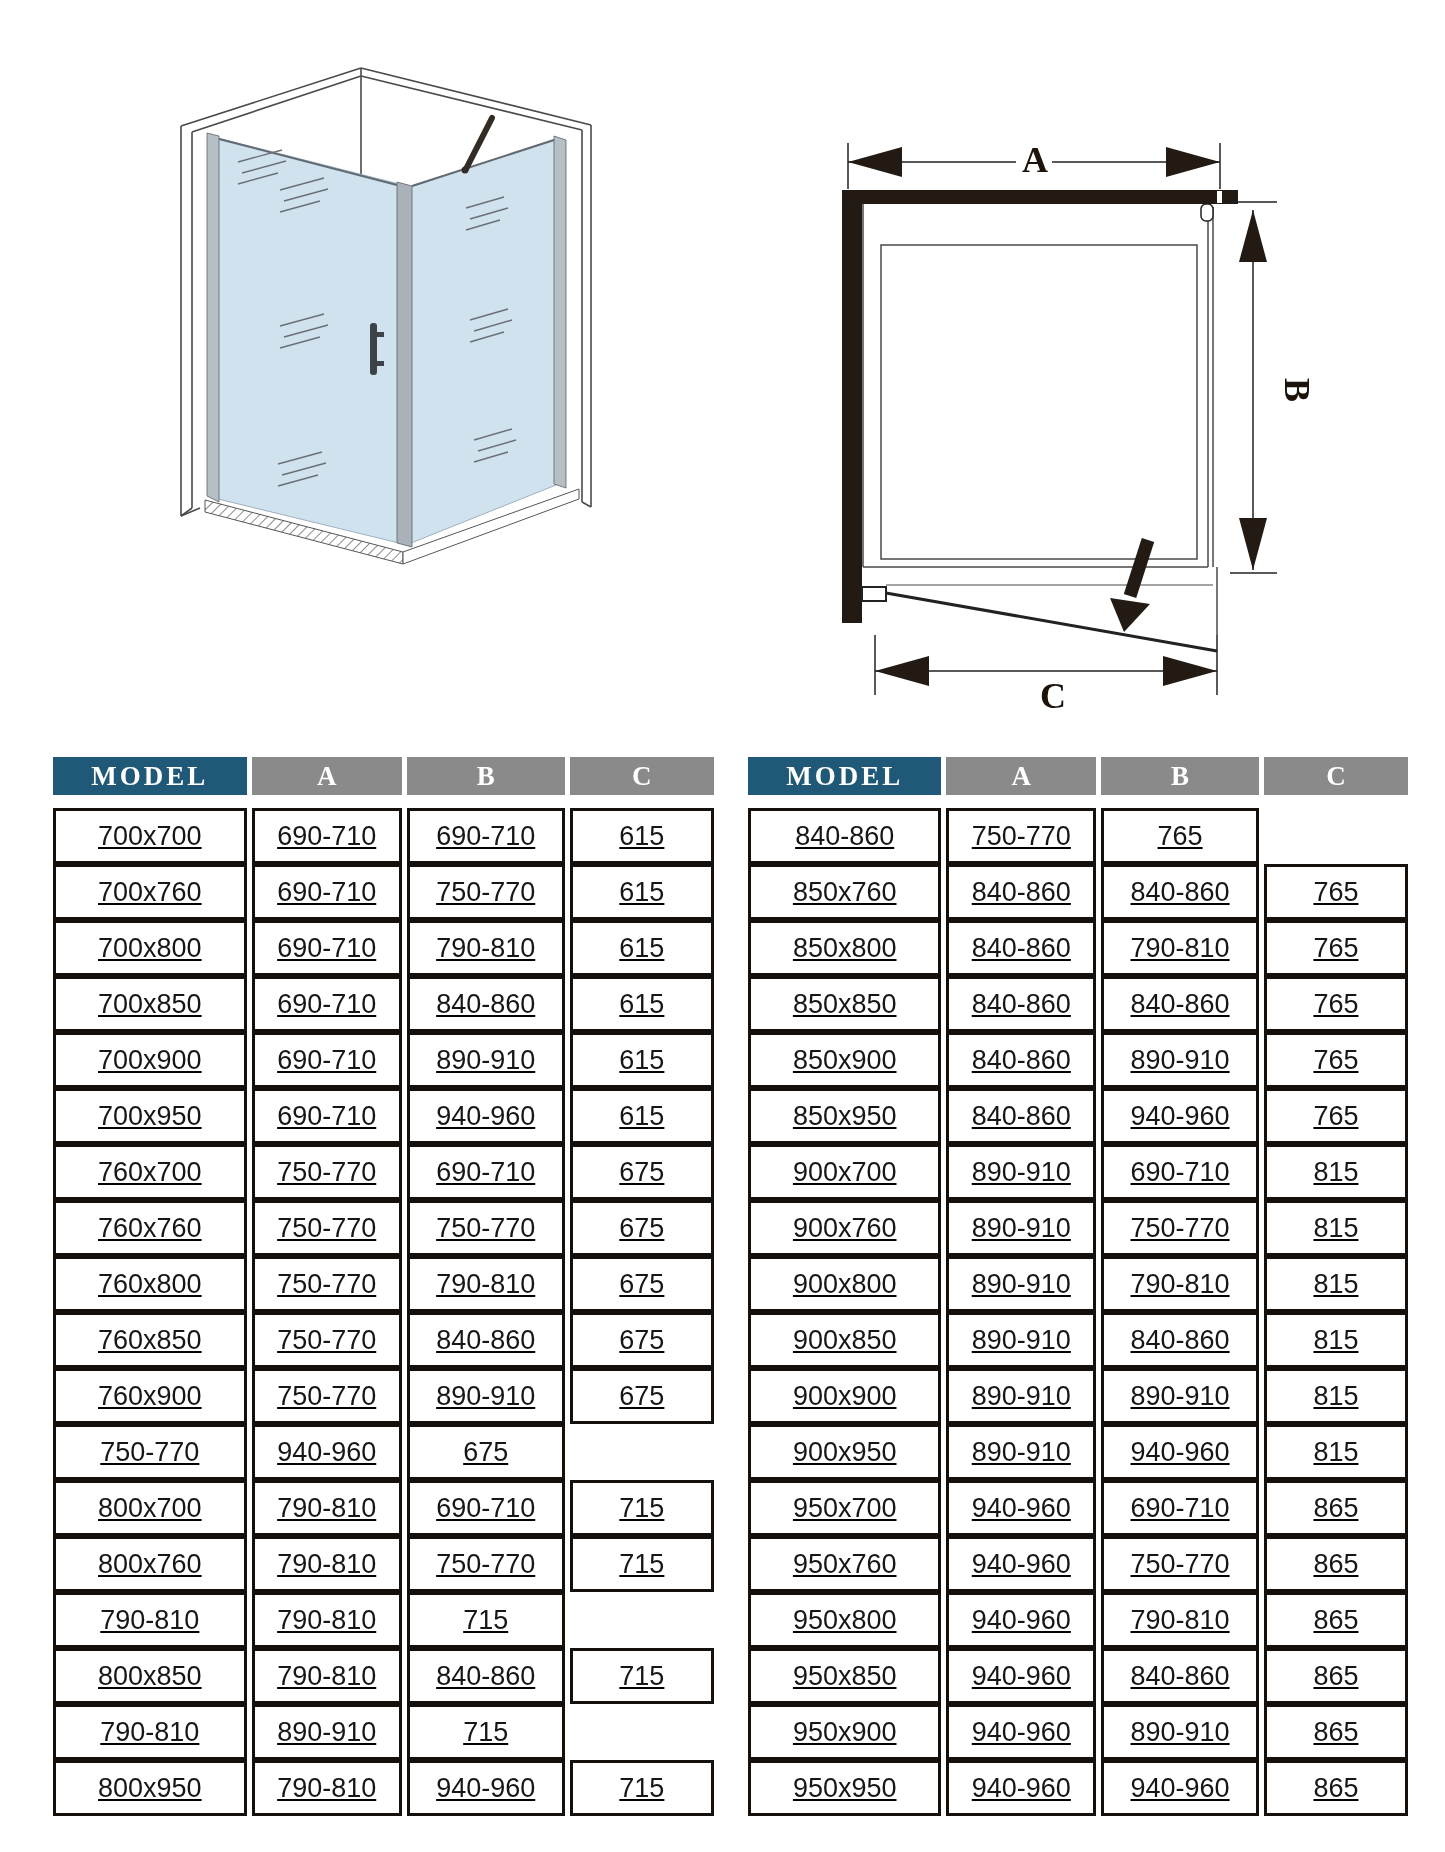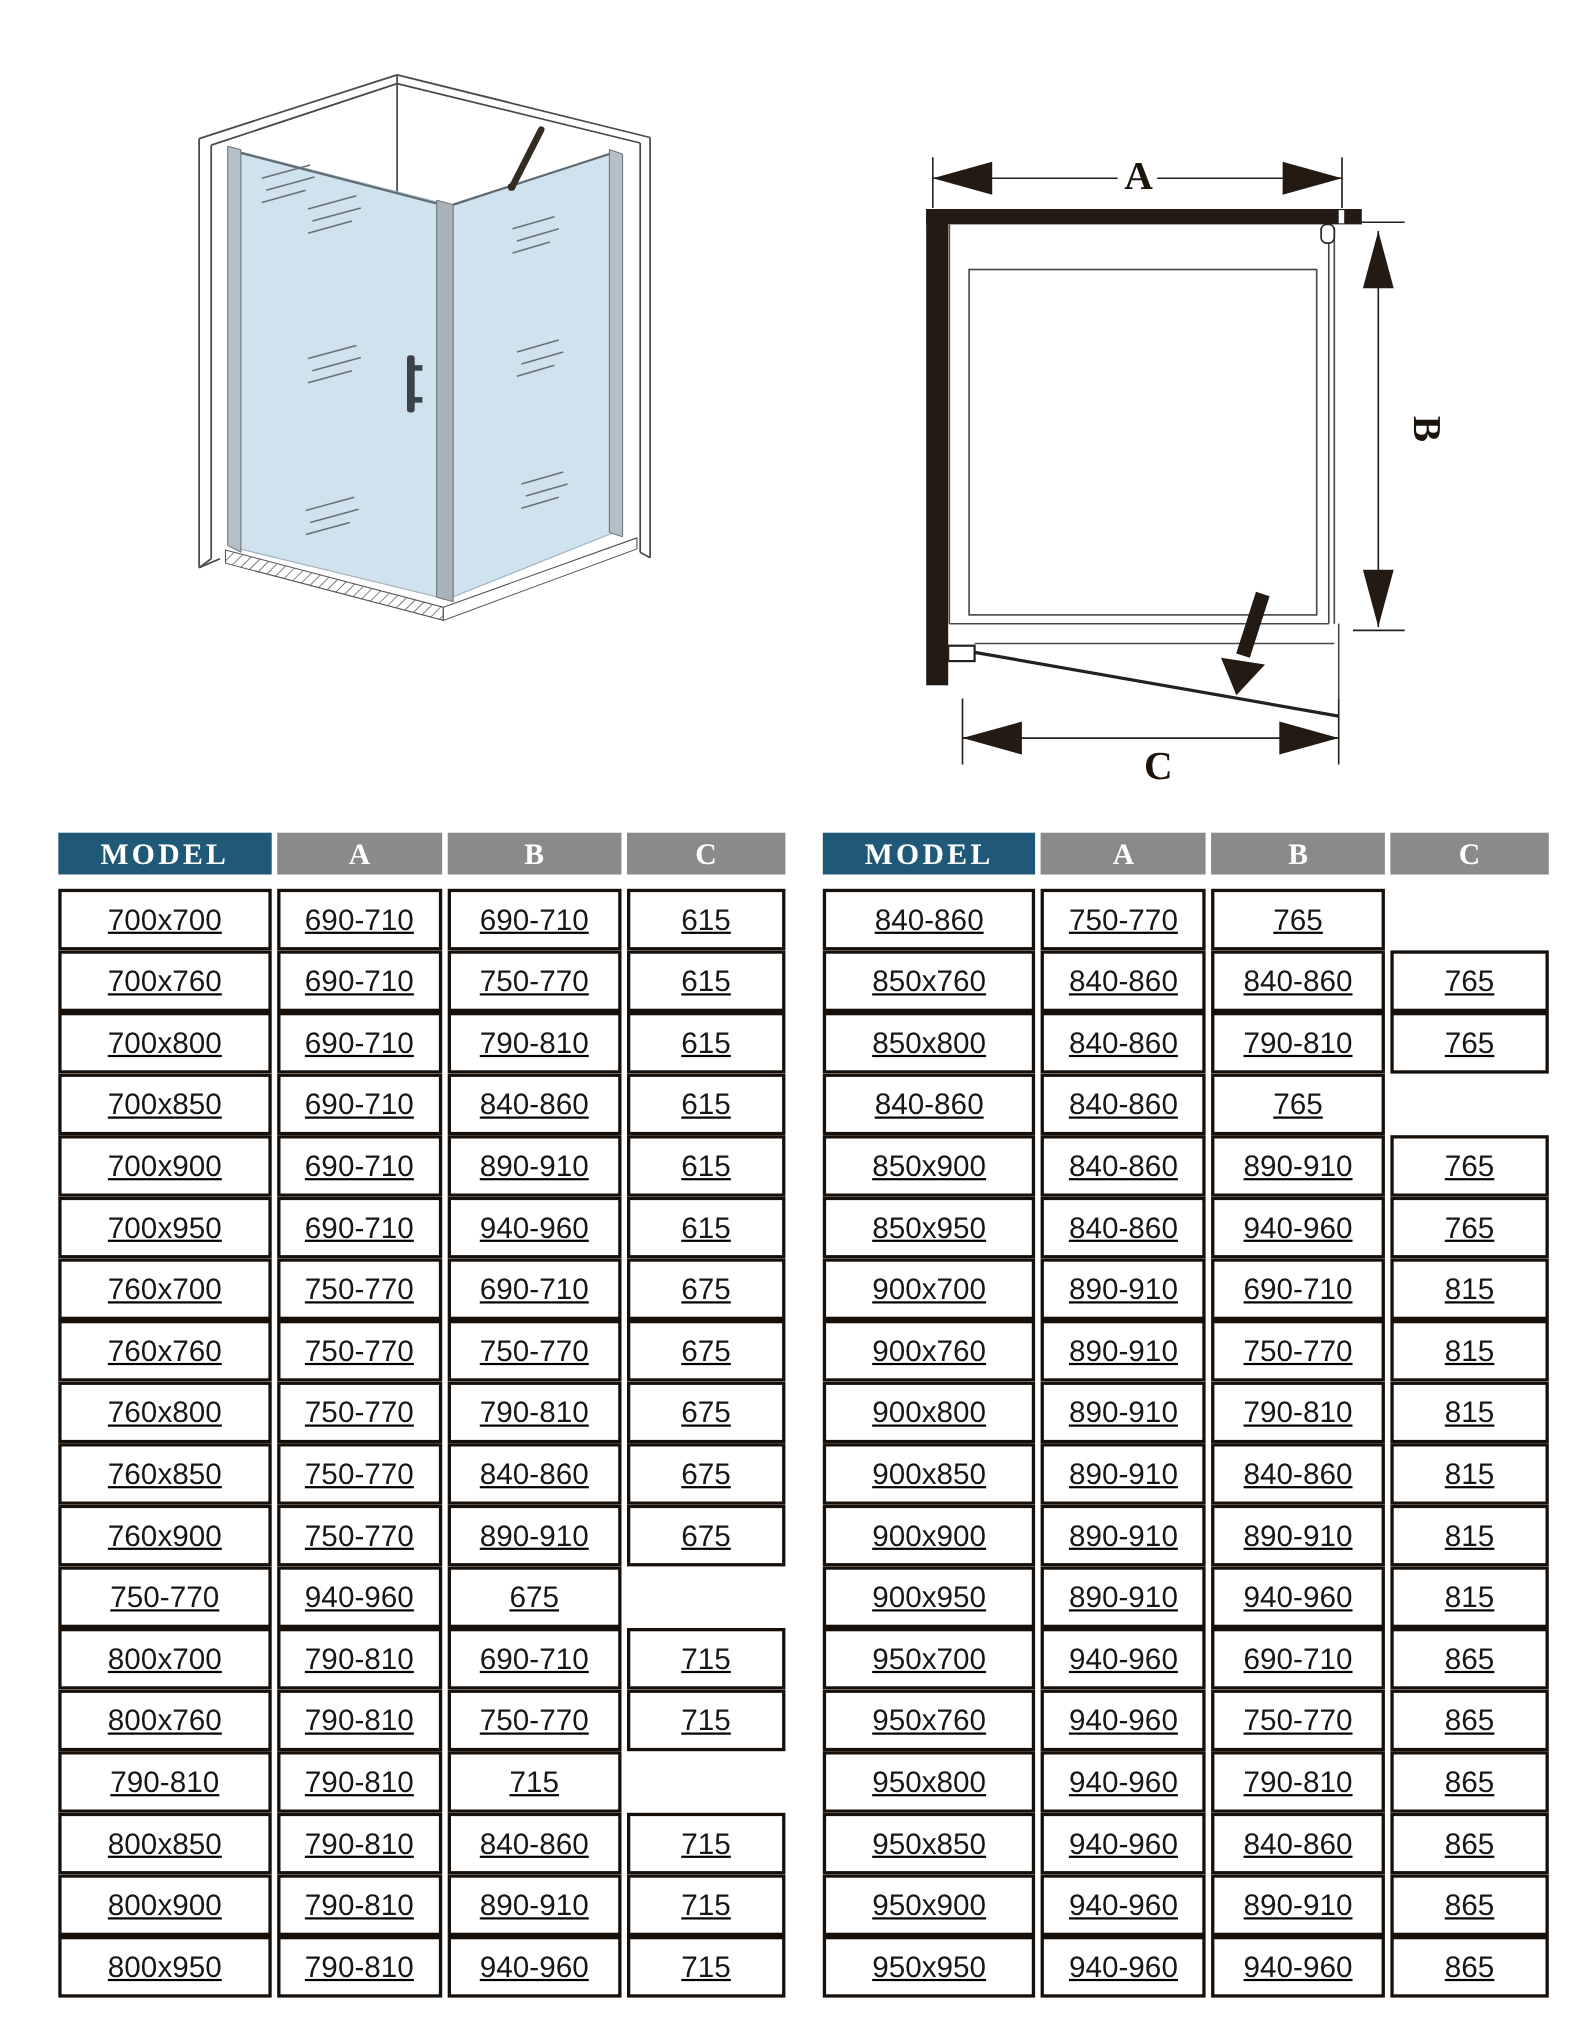--- a/index.html
+++ b/index.html
@@ -294,21 +294,20 @@
         <div class="tcell">790-810</div>
         <div class="tcell">715</div>
       </div>
       <div class="trow">
         <div class="tcell">800x850</div>
         <div class="tcell">790-810</div>
         <div class="tcell">840-860</div>
         <div class="tcell">715</div>
       </div>
       <div class="trow">
-        <div class="tcell">800x900</div>
         <div class="tcell">790-810</div>
         <div class="tcell">890-910</div>
         <div class="tcell">715</div>
       </div>
       <div class="trow">
         <div class="tcell">800x950</div>
         <div class="tcell">790-810</div>
         <div class="tcell">940-960</div>
         <div class="tcell">715</div>
       </div>
@@ -334,20 +333,21 @@
         <div class="tcell">840-860</div>
         <div class="tcell">765</div>
       </div>
       <div class="trow">
         <div class="tcell">850x800</div>
         <div class="tcell">840-860</div>
         <div class="tcell">790-810</div>
         <div class="tcell">765</div>
       </div>
       <div class="trow">
+        <div class="tcell">850x850</div>
         <div class="tcell">840-860</div>
         <div class="tcell">840-860</div>
         <div class="tcell">765</div>
       </div>
       <div class="trow">
         <div class="tcell">850x900</div>
         <div class="tcell">840-860</div>
         <div class="tcell">890-910</div>
         <div class="tcell">765</div>
       </div>

